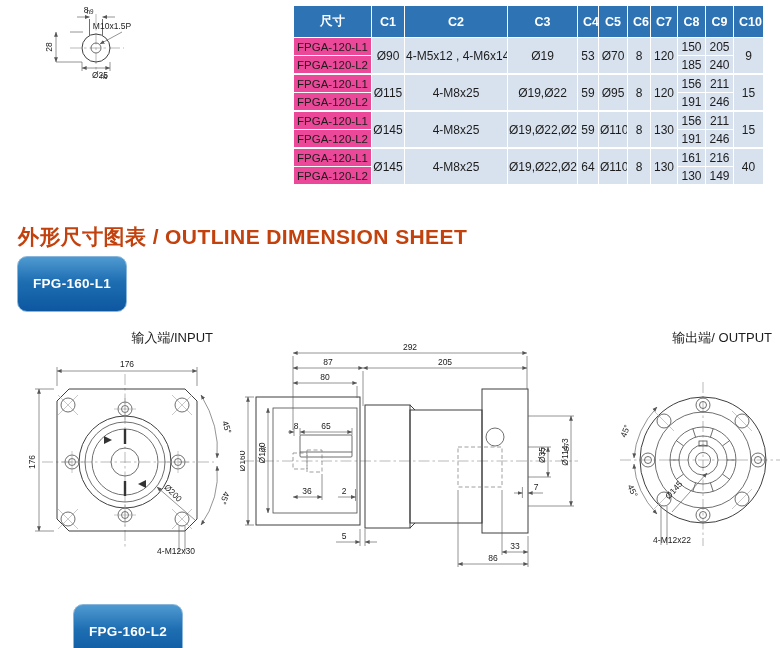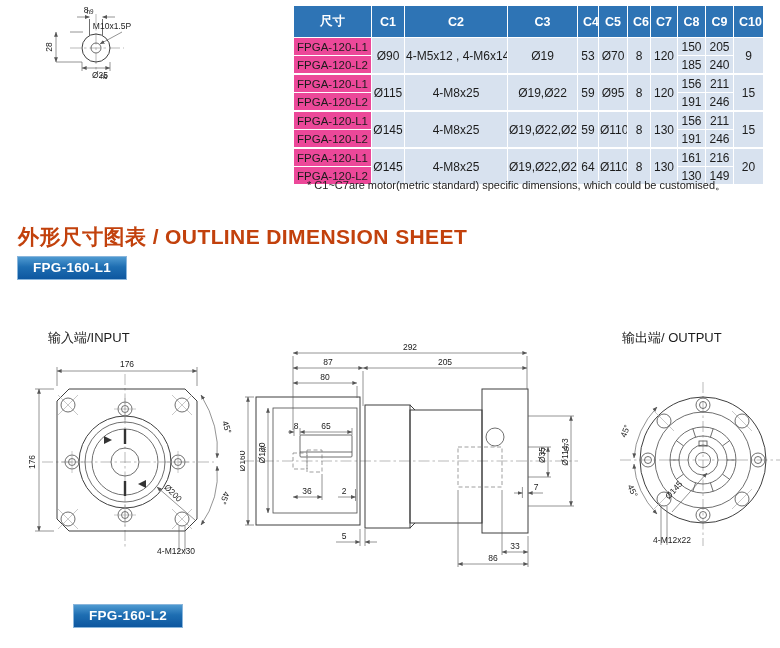--- a/index.html
+++ b/index.html
@@ -22,29 +22,29 @@
   table.dim td.model{background:#ec4899;font-size:11.5px;}
   table.dim tr.gsep td{border-top:2.5px solid #ffffff;}
   
   .notes{position:absolute;left:307px;top:178px;font-size:11px;color:#222;line-height:14px;white-space:nowrap;}
   
   .sec-title{
     position:absolute;left:18px;top:223px;font-size:21px;font-weight:bold;
     color:#c2410c;letter-spacing:0.4px;white-space:nowrap;
   }
   .badge{
-    position:absolute;height:22px;line-height:22px;padding:0 15px;
+    position:absolute;height:22px;line-height:22px;padding:16px 15px;
     background:linear-gradient(180deg,#4f9ad1 0%,#1e6eb2 45%,#0d57a0 100%);
-    border:1px solid #8ab6dc;border-radius:0;color:#ffffff;
+    border:1px solid #8ab6dc;border-radius:10px;color:#ffffff;
     font-size:13.5px;font-weight:bold;letter-spacing:0.3px;
   }
   .badge-top{left:17px;top:256px;}
   .badge-bottom{left:33px;top:604px;margin-left:40px;}
   
-  .view-label{position:absolute;top:329px;font-size:13px;color:#1c1c1c;text-align:left;}
+  .view-label{position:absolute;top:329px;font-size:13px;color:#1c1c1c;text-align:right;}
   .view-label.in{left:48px;width:165px;}
   .view-label.out{left:622px;width:150px;}
   
   svg{position:absolute;}
   .ol{stroke:#3f3f3f;stroke-width:1;fill:none;}
   .ol2{stroke:#4a4a4a;stroke-width:0.8;fill:none;}
   .dl{stroke:#5a5a5a;stroke-width:0.65;fill:none;}
   .cl{stroke:#8a8a8a;stroke-width:0.6;fill:none;stroke-dasharray:11 3 2.5 3;}
   .hid{stroke:#777;stroke-width:0.7;fill:none;stroke-dasharray:4 2.5;}
   .thin{stroke:#9a9a9a;stroke-width:0.55;fill:none;}
@@ -175,33 +175,32 @@
       <td class="model">FPGA-120-L1</td>
       <td rowspan="2">Ø145</td>
       <td rowspan="2">4-M8x25</td>
       <td rowspan="2">Ø19,Ø22,Ø24</td>
       <td rowspan="2">64</td>
       <td rowspan="2">Ø110</td>
       <td rowspan="2">8</td>
       <td rowspan="2">130</td>
       <td>161</td>
       <td>216</td>
-      <td rowspan="2">20</td>
+      <td rowspan="2">40</td>
     </tr>
     <tr>
       <td class="model">FPGA-120-L2</td>
       <td>130</td>
       <td>149</td>
     </tr>
   </tbody>
     </table>
 </div>
 
 <div class="notes">
-  <div>* C1~C7are motor(metric standard)  specific dimensions, which could be customised。</div>
 </div>
 
 <div class="sec-title">外形尺寸图表 / OUTLINE DIMENSION SHEET</div>
 <div class="badge badge-top">FPG-160-L1</div>
 <div class="badge badge-bottom">FPG-160-L2</div>
 
 <div class="view-label in">输入端/INPUT</div>
 <div class="view-label out">输出端/ OUTPUT</div>
 
 <svg style="left:20px;top:340px" width="230" height="255" viewBox="0 0 230 255">

